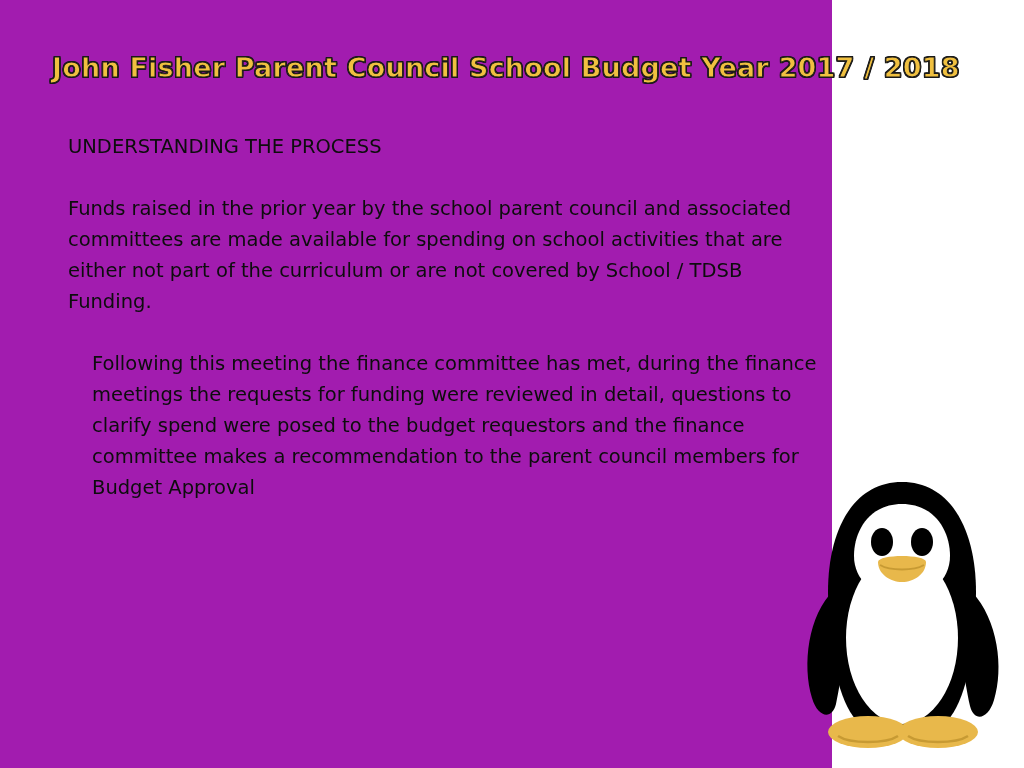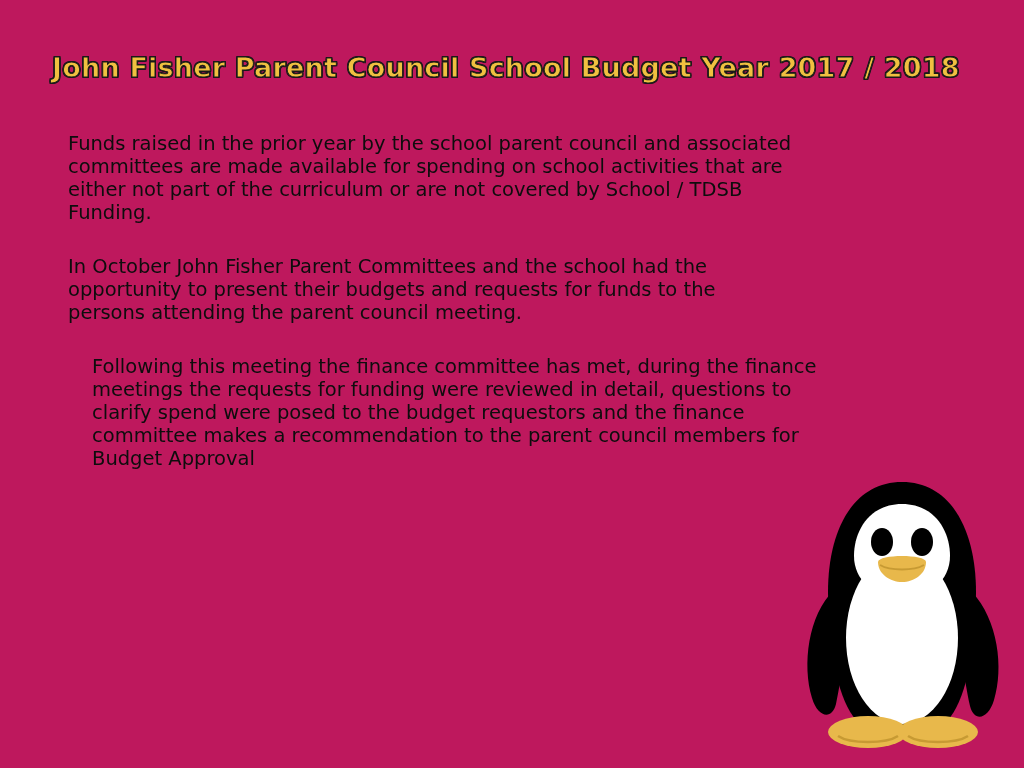--- a/index.html
+++ b/index.html
@@ -9,23 +9,23 @@
   body {
     width: 1024px;
     height: 768px;
     background: #ffffff;
     font-family: "DejaVu Sans", sans-serif;
     overflow: hidden;
     position: relative;
   }
   .slide {
     position: relative;
-    width: 1024px;
+    width: 832px;
     height: 768px;
-    background: #be185d;
+    background: #a21caf;
   }
   .slide-title {
     position: absolute;
     left: 52px;
     top: 52px;
     width: 900px;
     font-family: "DejaVu Sans", sans-serif;
     font-size: 27px;
     font-weight: bold;
     color: #f0c040;
@@ -51,21 +51,21 @@
   .body-heading {
     font-size: 19.5px;
     color: #0d0d0d;
     line-height: 30px;
     margin-bottom: 31px;
     font-weight: normal;
   }
   .body-para {
     font-size: 19.5px;
     color: #0d0d0d;
-    line-height: 23px;
+    line-height: 31px;
     margin-bottom: 31px;
     max-width: 760px;
   }
   .body-para:last-child {
     margin-bottom: 0;
     margin-left: 24px;
   }
   .p1 { width: 740px; }
   .p2 { width: 710px; }
   .p3 { width: 760px; }
@@ -79,22 +79,22 @@
   }
 </style>
 </head>
 <body>
 
 <div class="slide">
 
   <div class="slide-title">John Fisher Parent Council School Budget Year 2017 / 2018</div>
 
   <div class="body-block">
+    <div class="body-heading">UNDERSTANDING THE PROCESS</div>
     <div class="body-para p1">Funds raised in the prior year by the school parent council and associated committees are made available for spending on school activities that are either not part of the curriculum or are not covered by School  / TDSB Funding.</div>
-    <div class="body-para p2">In October John Fisher Parent Committees and the school had the opportunity to present their budgets and requests for funds to the persons attending the parent council meeting.</div>
     <div class="body-para p3">Following this meeting the finance committee has met, during the finance meetings  the requests for funding were reviewed in detail, questions to clarify spend were posed to the budget requestors and the finance committee makes a recommendation to the parent council members for Budget Approval</div>
   </div>
 
   <div class="penguin">
     <svg viewBox="0 0 225 290" width="225" height="290" xmlns="http://www.w3.org/2000/svg">
 
       <path d="M44 120 C18 145 12 195 22 228 C28 248 42 250 46 234 C52 206 56 170 66 146 Z" fill="#000000"></path>
 
       <path d="M182 122 C208 150 214 198 204 230 C198 250 184 252 180 236 C174 208 170 172 160 148 Z" fill="#000000"></path>
 

